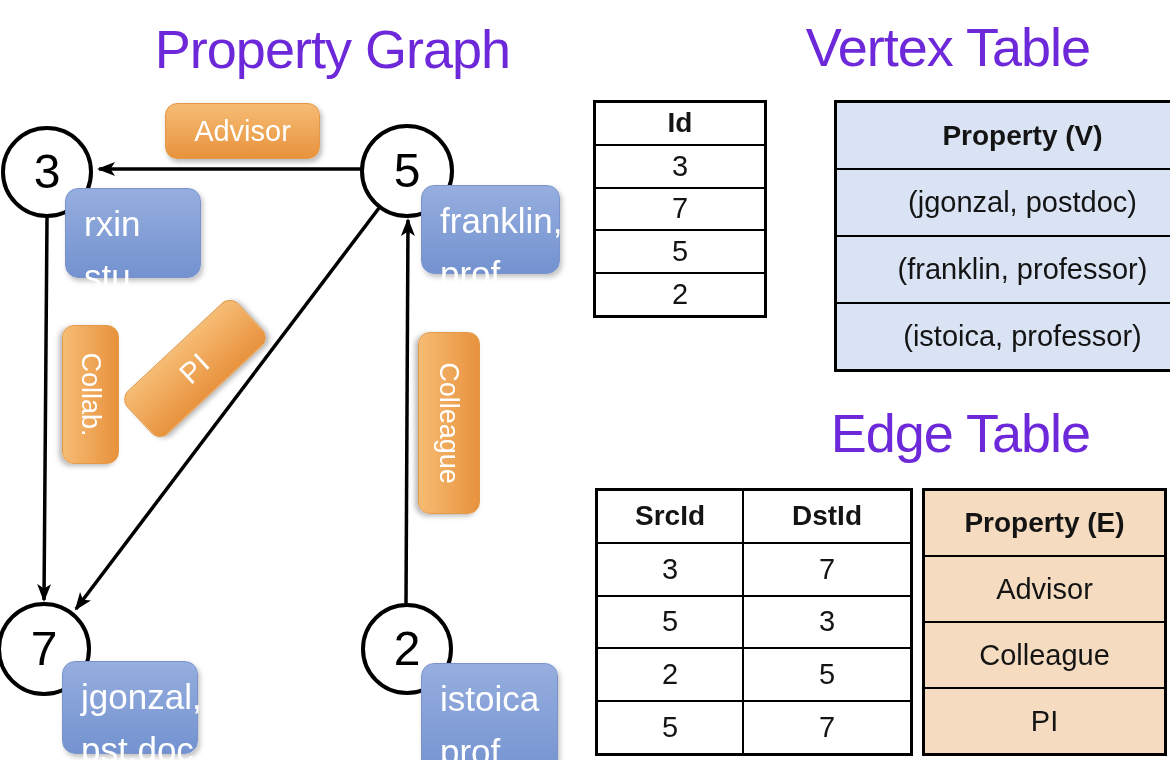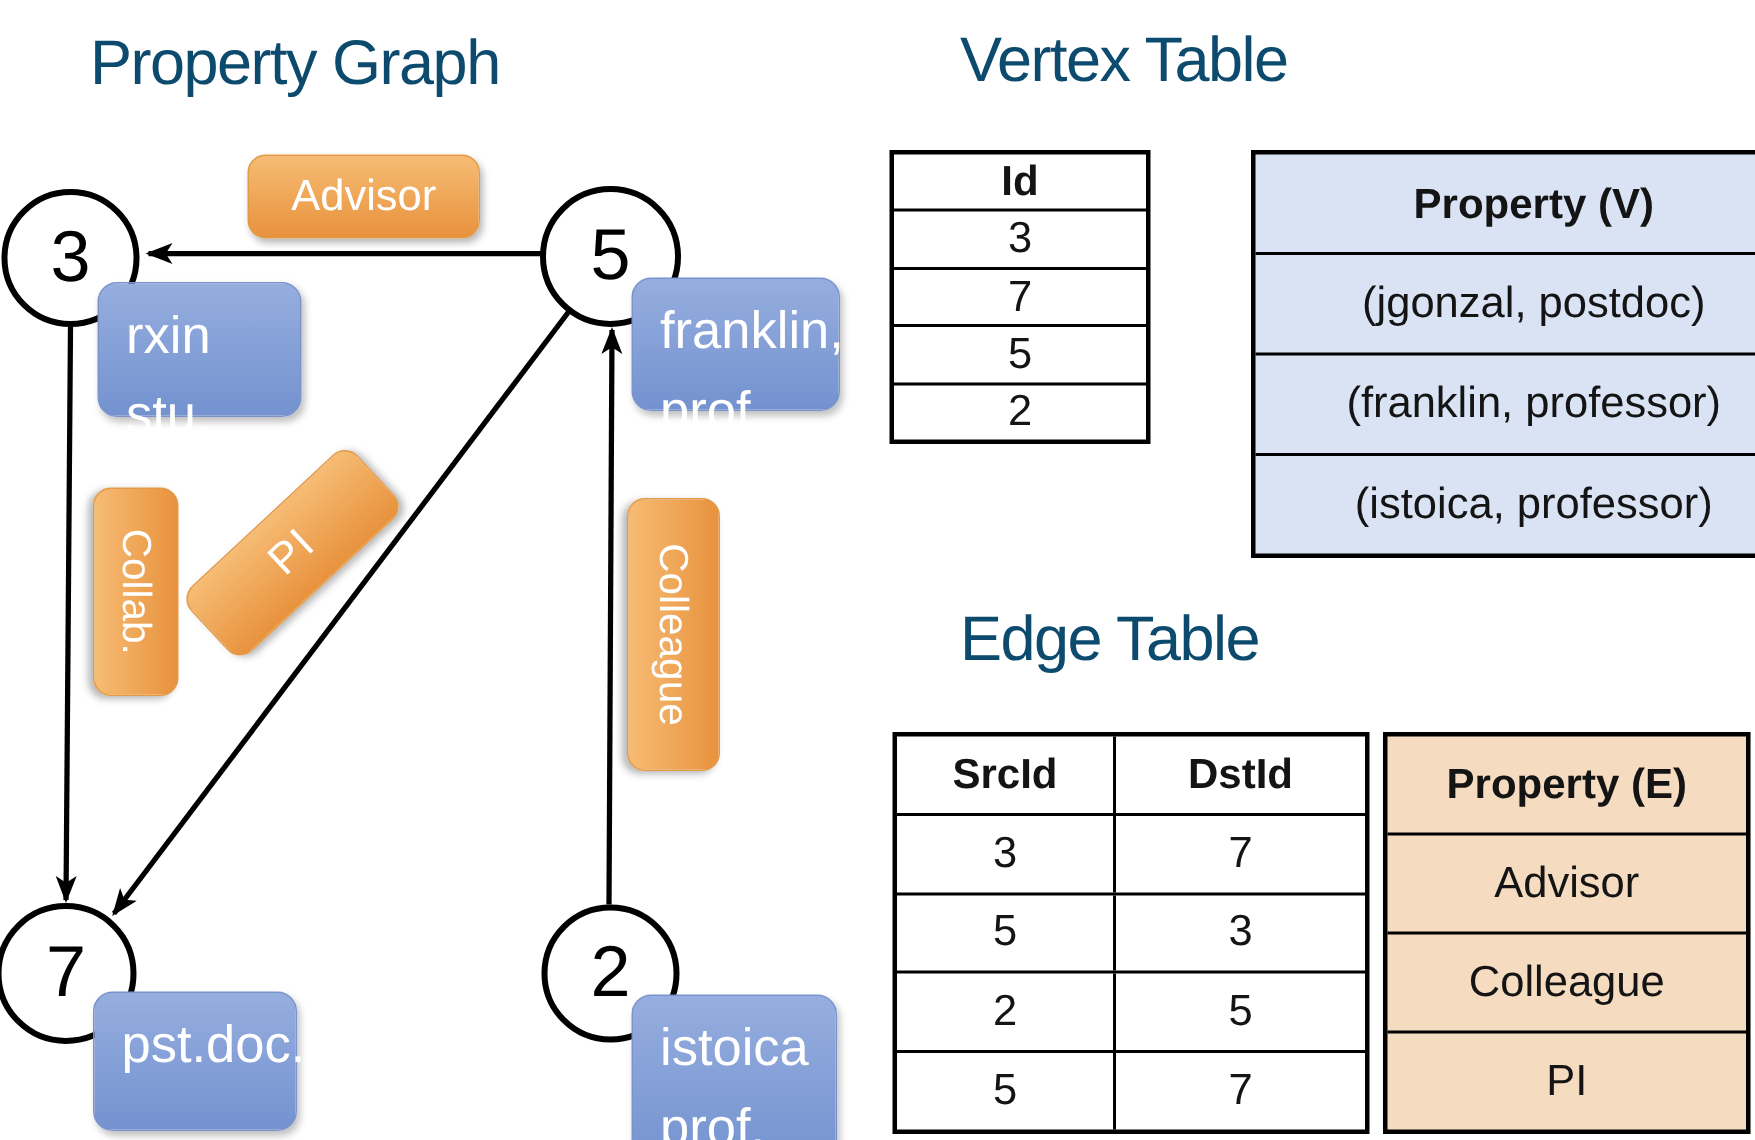--- a/index.html
+++ b/index.html
@@ -2,22 +2,22 @@
 <html style="--orange-top: #F6BC74; --orange-bottom: #E8923D; --blue-top: #96AEDF; --blue-bottom: #7392CF; --table-blue: #D9E3F3; --table-tan: #F5DCC0; --line-black: #000000;"><head>
 <meta charset="utf-8">
 <style>
   html,body { margin:0; padding:0; background:#fff; }
   .canvas {
     position:relative; width:1170px; height:760px; overflow:hidden;
     background:#fff; font-family:"Liberation Sans", sans-serif; color:#141414;
   }
   .abs { position:absolute; }
   .big-title {
-    font-size:42px; font-weight:300; letter-spacing:-1px; color:#0c4a6e;
-    text-align:left; white-space:nowrap;
+    font-size:54px; font-weight:300; letter-spacing:-1px; color:#6d28d9;
+    text-align:right; white-space:nowrap;
   }
   
   svg.graph-layer { position:absolute; left:0; top:0; }
   .node-num {
     position:absolute; width:64px; height:64px; line-height:64px; text-align:center;
     font-size:48px; font-weight:300; color:#000;
   }
   .pill {
     position:absolute; border-radius:12px; color:#fff; text-align:center;
     background:linear-gradient(180deg, var(--orange-top,#F6BC74), var(--orange-bottom,#E8923D));
@@ -97,28 +97,29 @@
 
   <div class="vbox" style="left:65px; top:188px; width:136px; height:90px;">
     <div>rxin</div>
     <div>stu.</div>
   </div>
   <div class="vbox" style="left:421px; top:185px; width:139px; height:89px;">
     <div>franklin,</div>
     <div>prof.</div>
   </div>
   <div class="vbox" style="left:62px; top:661px; width:136px; height:93px;">
+    <div>jgonzal,</div>
     <div>pst.doc.</div>
   </div>
   <div class="vbox" style="left:421px; top:663px; width:137px; height:117px;">
     <div>istoica</div>
     <div>prof.</div>
   </div>
 
-  <div class="tbl" style="left:593px; top:100px; width:174px; height:196px;text-align:right;">
+  <div class="tbl" style="left:593px; top:100px; width:174px; height:218px;text-align:right;">
     <div class="row hdr">
         <div class="cell">Id</div>
       </div>
     <div class="row">
         <div class="cell">3</div>
       </div>
     <div class="row">
         <div class="cell">7</div>
       </div>
     <div class="row">

